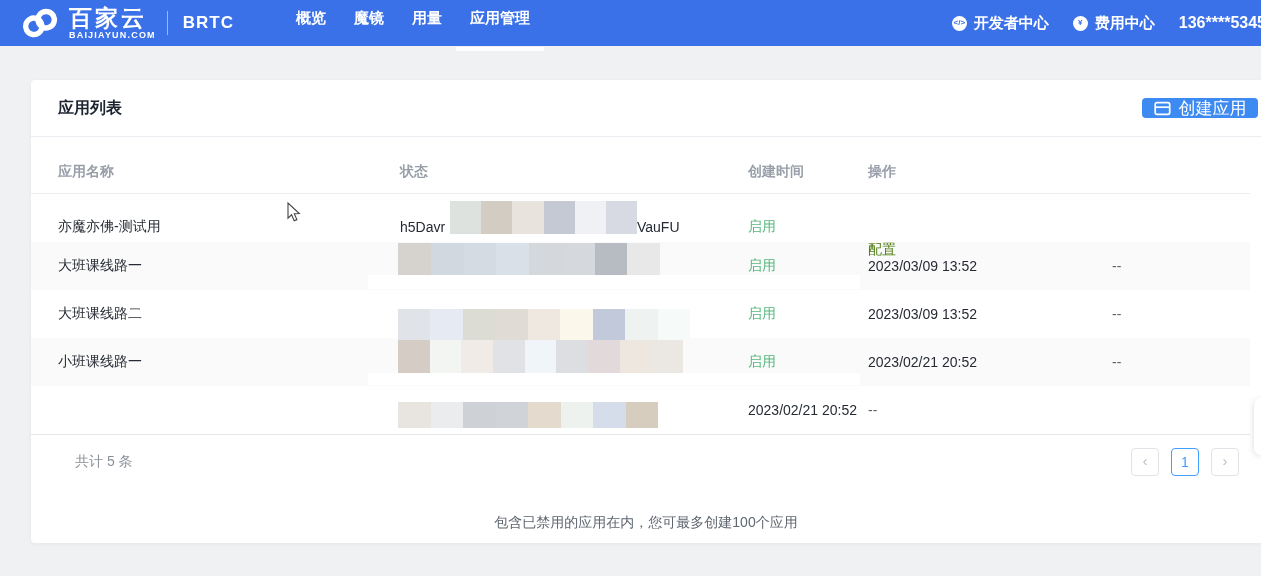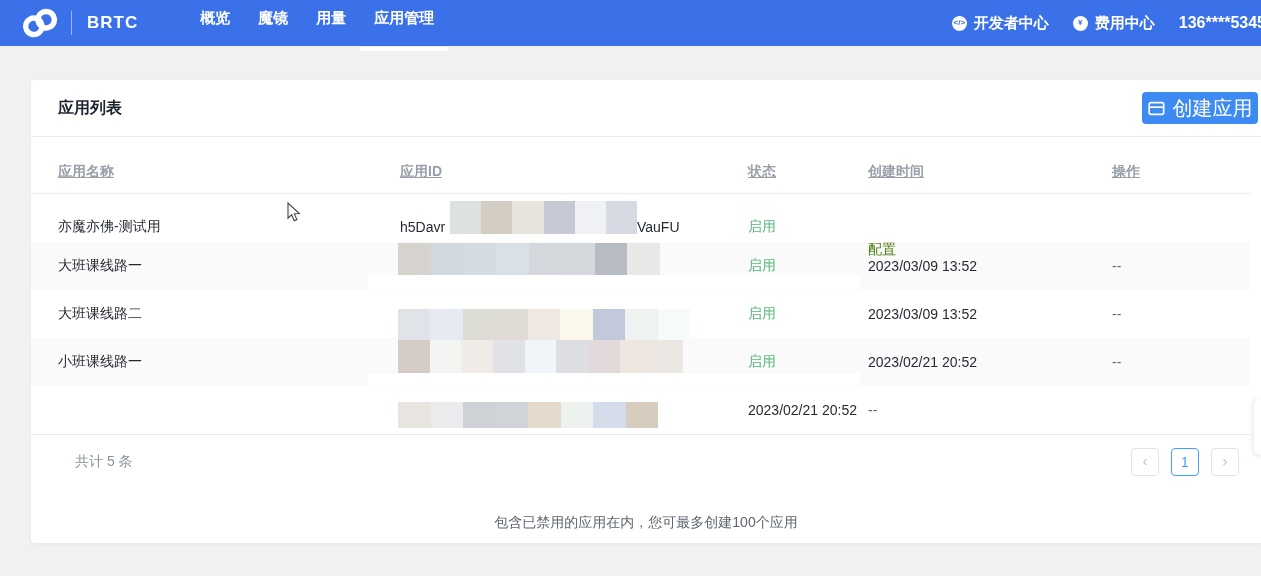--- a/index.html
+++ b/index.html
@@ -46,35 +46,35 @@
     position:absolute; left:31px; top:80px; right:0; height:463px;
     background:#fff; border-radius:4px 0 0 4px;
     box-shadow:0 1px 4px rgba(31,45,61,.05);
   }
   .card-head {
     height:57px; display:flex; align-items:center;
     padding:0 3px 0 27px; border-bottom:1px solid #e9ecf0;
   }
   .card-title { font-size:16px; font-weight:bold; color:#1c2430; }
   .create-btn {
-    margin-left:auto; height:32px; width:116px; border:none; border-radius:4px;
-    background:#3d8af2; color:#fff; font-size:20px;
+    margin-left:auto; height:20px; width:116px; border:none; border-radius:4px;
+    background:#3d8af2; color:#fff; font-size:17px;
     display:flex; align-items:center; justify-content:center; gap:8px; cursor:pointer;
     font-family:inherit;
   }
   .create-btn svg { display:block; }
 
   
   .table { margin:13px 11px 0 0; }
   .trow {
     display:grid; grid-template-columns:342px 348px 120px 244px 1fr;
     padding-left:27px; height:48px; align-items:center;
     font-size:14px; color:#262b33;
   }
-  .thead { height:44px; color:#989fa9; font-weight:bold; border-bottom:1px solid #e9ecf0;text-decoration:underline; }
+  .thead { height:44px; color:#989fa9; font-weight:bold; border-bottom:1px solid #e9ecf0; }
   .trow.alt { background:#fafafa; }
   .cell { white-space:nowrap; overflow:visible; }
   .id-cell { position:relative; }
   .id-suffix { position:absolute; left:237px; top:50%; transform:translateY(-50%); }
   .status { color:#56b87d; }
   .action-link { color:#4d7c0f; cursor:pointer;margin-top:47px; }
   .action-none { color:#5f6670; }
 
   
   .tfooter {
@@ -111,20 +111,24 @@
 
 <header class="topbar">
   <div class="logo">
     <span class="logo-icon">
       <svg width="40" height="40" viewBox="0 0 40 40">
         <g transform="rotate(-28 20 20)" fill="none" stroke="#ffffff" stroke-width="5.4">
           <circle cx="13" cy="20" r="8.2"></circle>
           <circle cx="27" cy="20" r="8.2"></circle>
         </g>
       </svg>
+    </span>
+    <span class="logo-text">
+      <div class="cn">百家云</div>
+      <div class="sub">BAIJIAYUN.COM</div>
     </span>
   </div>
   <span class="brand-divider"></span>
   <span class="product">BRTC</span>
 
   <nav class="mainnav">
     <div class="nav-item">概览</div>
     <div class="nav-item">魔镜</div>
     <div class="nav-item">用量</div>
     <div class="nav-item active">应用管理</div>
@@ -154,21 +158,20 @@
           <line x1="1.2" y1="6.2" x2="15.7" y2="6.2" stroke="#ffffff" stroke-width="1.7"></line>
         </svg>
       </span>
       <span>创建应用</span>
     </button>
   </div>
 
   <div class="table">
     <div class="trow thead">
       <div class="cell">应用名称</div>
-      <div class="cell">应用ID</div>
       <div class="cell">状态</div>
       <div class="cell">创建时间</div>
       <div class="cell">操作</div>
     </div>
 
     <div class="trow">
       <div class="cell">亦魔亦佛-测试用</div>
       <div class="cell id-cell">
         <span>h5Davr</span>
         <span class="id-suffix">VauFU</span>

